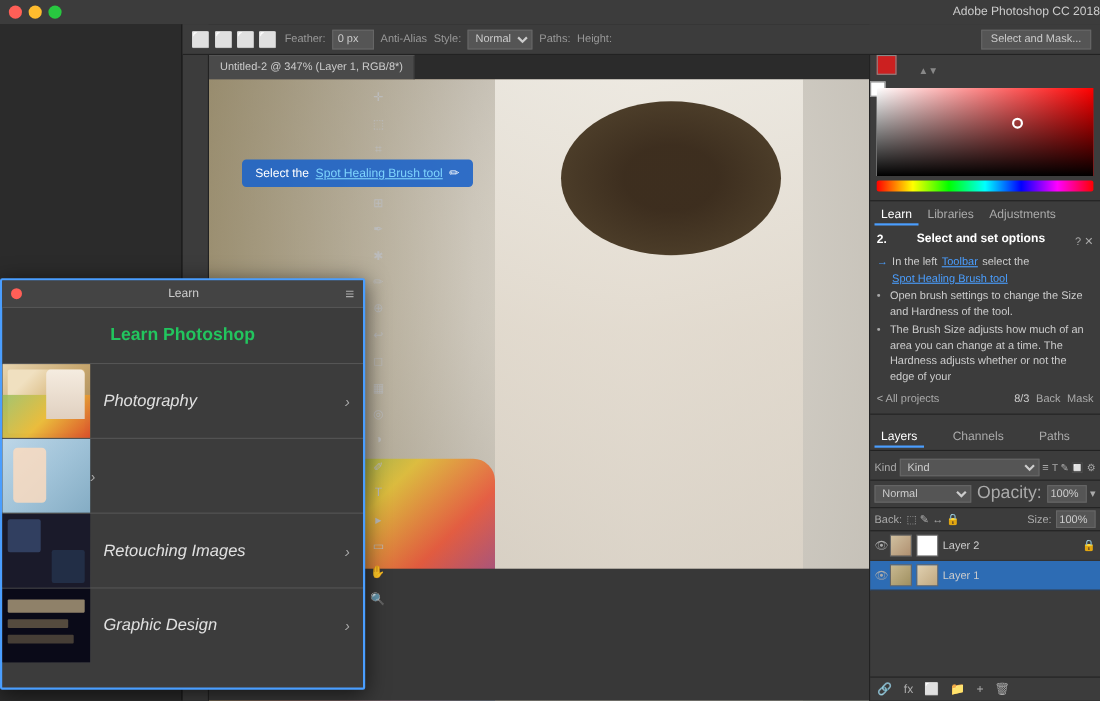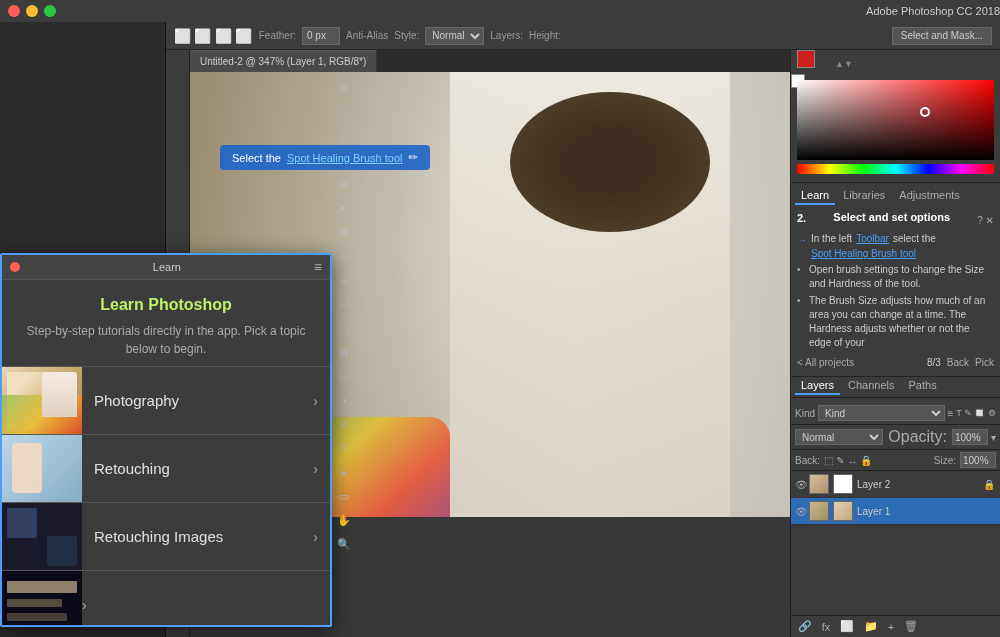--- a/index.html
+++ b/index.html
@@ -311,23 +311,24 @@
     
     .layers-panel {
       flex: 1;
       display: flex;
       flex-direction: column;
       overflow: hidden;
     }
     .layers-tabs {
       display: flex;
       padding: 0 4px;
-      gap: 2px;
+      gap: 20px;
       border-bottom: 1px solid #222;
       padding-bottom: 2px;
+      margin-top: 12px;
     }
     .layers-controls {
       display: flex;
       align-items: center;
       padding: 3px 4px;
       gap: 3px;
       border-bottom: 1px solid #222;
     }
     .layers-select {
       background: #555;
@@ -432,33 +433,34 @@
       flex: 1;
       overflow: hidden;
       display: flex;
       flex-direction: column;
     }
     .overlay-heading {
       text-align: center;
       padding: 16px 20px 8px;
     }
     .overlay-heading h2 {
-      color: #bef264;
+      color: #22c55e;
       font-size: 16px;
       font-weight: 600;
       margin-bottom: 8px;
     }
     .overlay-heading p {
       color: #aaa;
       font-size: 12px;
       line-height: 1.5;
     }
     .topic-list {
       flex: 1;
       overflow-y: auto;
+      font-style: italic;
     }
     .topic-item {
       display: flex;
       align-items: center;
       border-top: 1px solid #555;
       cursor: pointer;
       height: 68px;
       overflow: hidden;
     }
     .topic-thumb {
@@ -565,21 +567,21 @@
     <span style="color:#aaa; font-size:14px;">⬜</span>
     <span style="color:#aaa; font-size:14px;">⬜</span>
   </div>
   <span class="toolbar-label">Feather:</span>
   <input class="toolbar-input" value="0 px" style="">
   <span class="toolbar-label">Anti-Alias</span>
   <span class="toolbar-label">Style:</span>
   <select class="toolbar-select">
     <option>Normal</option>
   </select>
-  <span class="toolbar-label">Layers:</span>
+  <span class="toolbar-label">Paths:</span>
   <span class="toolbar-label">Height:</span>
   <button class="select-and-mask-btn">Select and Mask...</button>
 </div>
 
 <div class="far-left"></div>
 
 <div class="left-mini-panel">
   <div class="far-left-icons">
 
     <div class="mini-tool">✛</div>
@@ -685,21 +687,21 @@
       <div class="learn-bullet">
         <span class="bullet-dot">•</span>
         <span>The Brush Size adjusts how much of an area you can change at a time. The Hardness adjusts whether or not the edge of your</span>
       </div>
     </div>
     <div class="learn-nav-row">
       <span class="back-link">&lt; All projects</span>
       <span style="flex:1;"></span>
       <span class="nav-page">8/3</span>
       <span class="back-link">Back</span>
-      <span class="back-link">Pick</span>
+      <span class="back-link">Mask</span>
     </div>
   </div>
 
   <div class="layers-panel">
     <div class="layers-tabs panel-tabs">
       <span class="panel-tab active">Layers</span>
       <span class="panel-tab">Channels</span>
       <span class="panel-tab">Paths</span>
     </div>
     <div class="layers-controls">
@@ -761,57 +763,56 @@
 
 <div class="learn-overlay">
   <div class="overlay-header">
     <span class="overlay-close"></span>
     <span class="overlay-title">Learn</span>
     <span class="overlay-menu">≡</span>
   </div>
   <div class="overlay-body">
     <div class="overlay-heading">
       <h2>Learn Photoshop</h2>
-      <p>Step-by-step tutorials directly in the app. Pick a topic below to begin.</p>
     </div>
     <div class="topic-list">
 
       <div class="topic-item">
         <div class="topic-thumb thumb-photography">
 
           <div style="position:absolute; bottom:0; left:0; right:0; height:40px; background: linear-gradient(135deg, #8fbc5a, #f0c030, #e84020); opacity:0.8;"></div>
           <div style="position:absolute; top:5px; right:5px; width:35px; height:45px; background: linear-gradient(180deg, #f5ece0, #e0d0c0); border-radius:4px 4px 0 0;"></div>
         </div>
         <span class="topic-label">Photography</span>
         <span class="topic-chevron">›</span>
       </div>
 
       <div class="topic-item">
         <div class="topic-thumb thumb-retouching">
           <div style="position:absolute; inset:0; background: linear-gradient(135deg, #c0d8e8 0%, #90b8d0 100%); opacity:0.7;"></div>
           <div style="position:absolute; top:8px; left:10px; width:30px; height:50px; background: rgba(255,220,190,0.8); border-radius:4px;"></div>
         </div>
-        <span class="topic-label">Retouching</span>
         <span class="topic-chevron">›</span>
       </div>
 
       <div class="topic-item">
         <div class="topic-thumb thumb-combining">
           <div style="position:absolute; inset:0; background: #1a1a2a;"></div>
           <div style="position:absolute; top:5px; left:5px; width:30px; height:30px; background: rgba(60,80,120,0.7); border-radius:2px;"></div>
           <div style="position:absolute; bottom:5px; right:5px; width:30px; height:30px; background: rgba(40,60,90,0.6); border-radius:2px;"></div>
         </div>
         <span class="topic-label">Retouching Images</span>
         <span class="topic-chevron">›</span>
       </div>
 
       <div class="topic-item">
         <div class="topic-thumb thumb-graphic">
           <div style="position:absolute; inset:0; background: #0a0a18;"></div>
           <div style="position:absolute; top:10px; left:5px; right:5px; height:12px; background: rgba(200,180,140,0.7); border-radius:1px;"></div>
           <div style="position:absolute; top:28px; left:5px; right:20px; height:8px; background: rgba(160,140,100,0.5); border-radius:1px;"></div>
           <div style="position:absolute; top:42px; left:5px; right:15px; height:8px; background: rgba(160,140,100,0.4); border-radius:1px;"></div>
         </div>
+        <span class="topic-label">Graphic Design</span>
         <span class="topic-chevron">›</span>
       </div>
     </div>
   </div>
 </div>
 
 </body></html>

